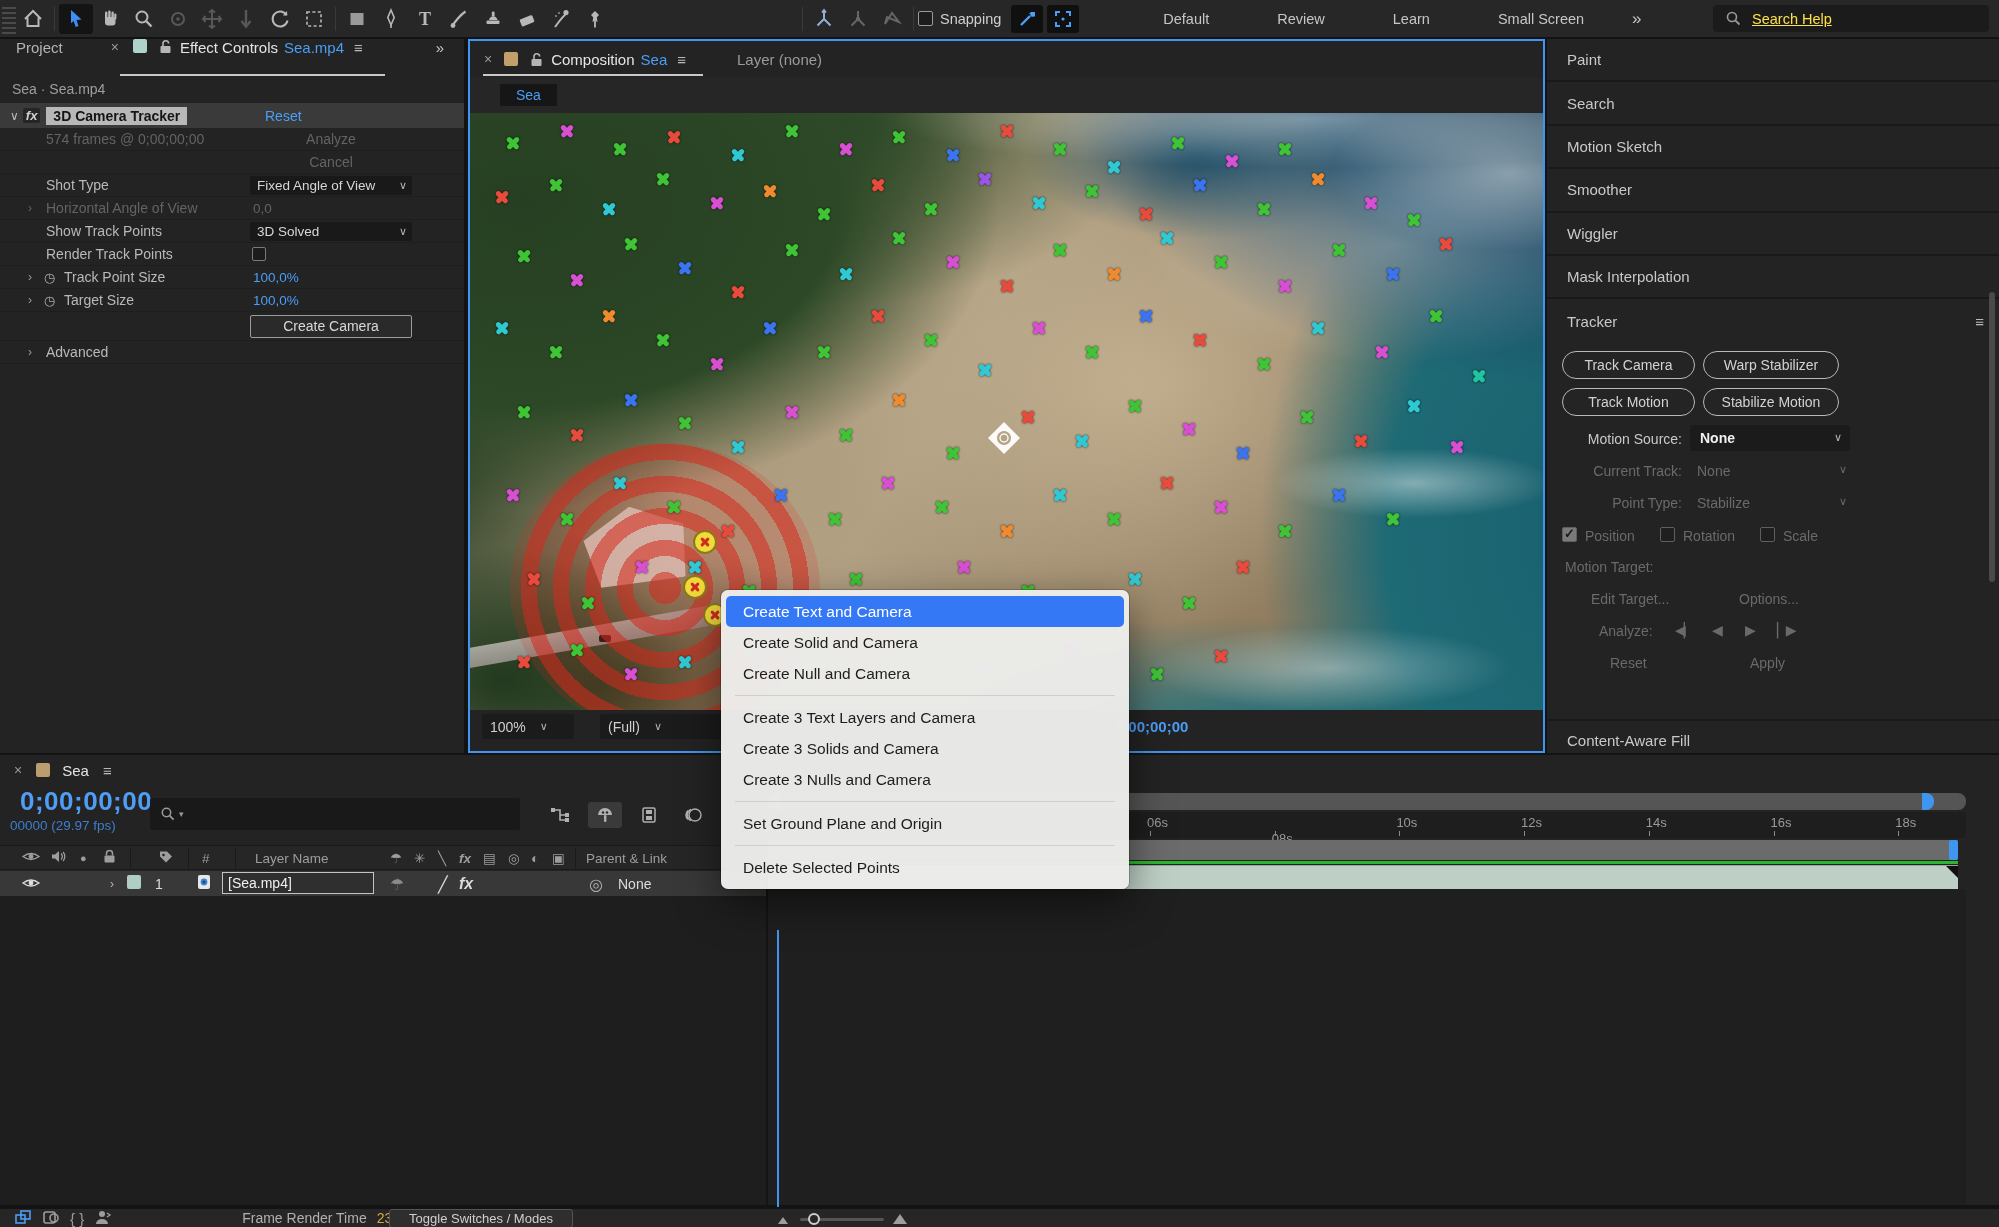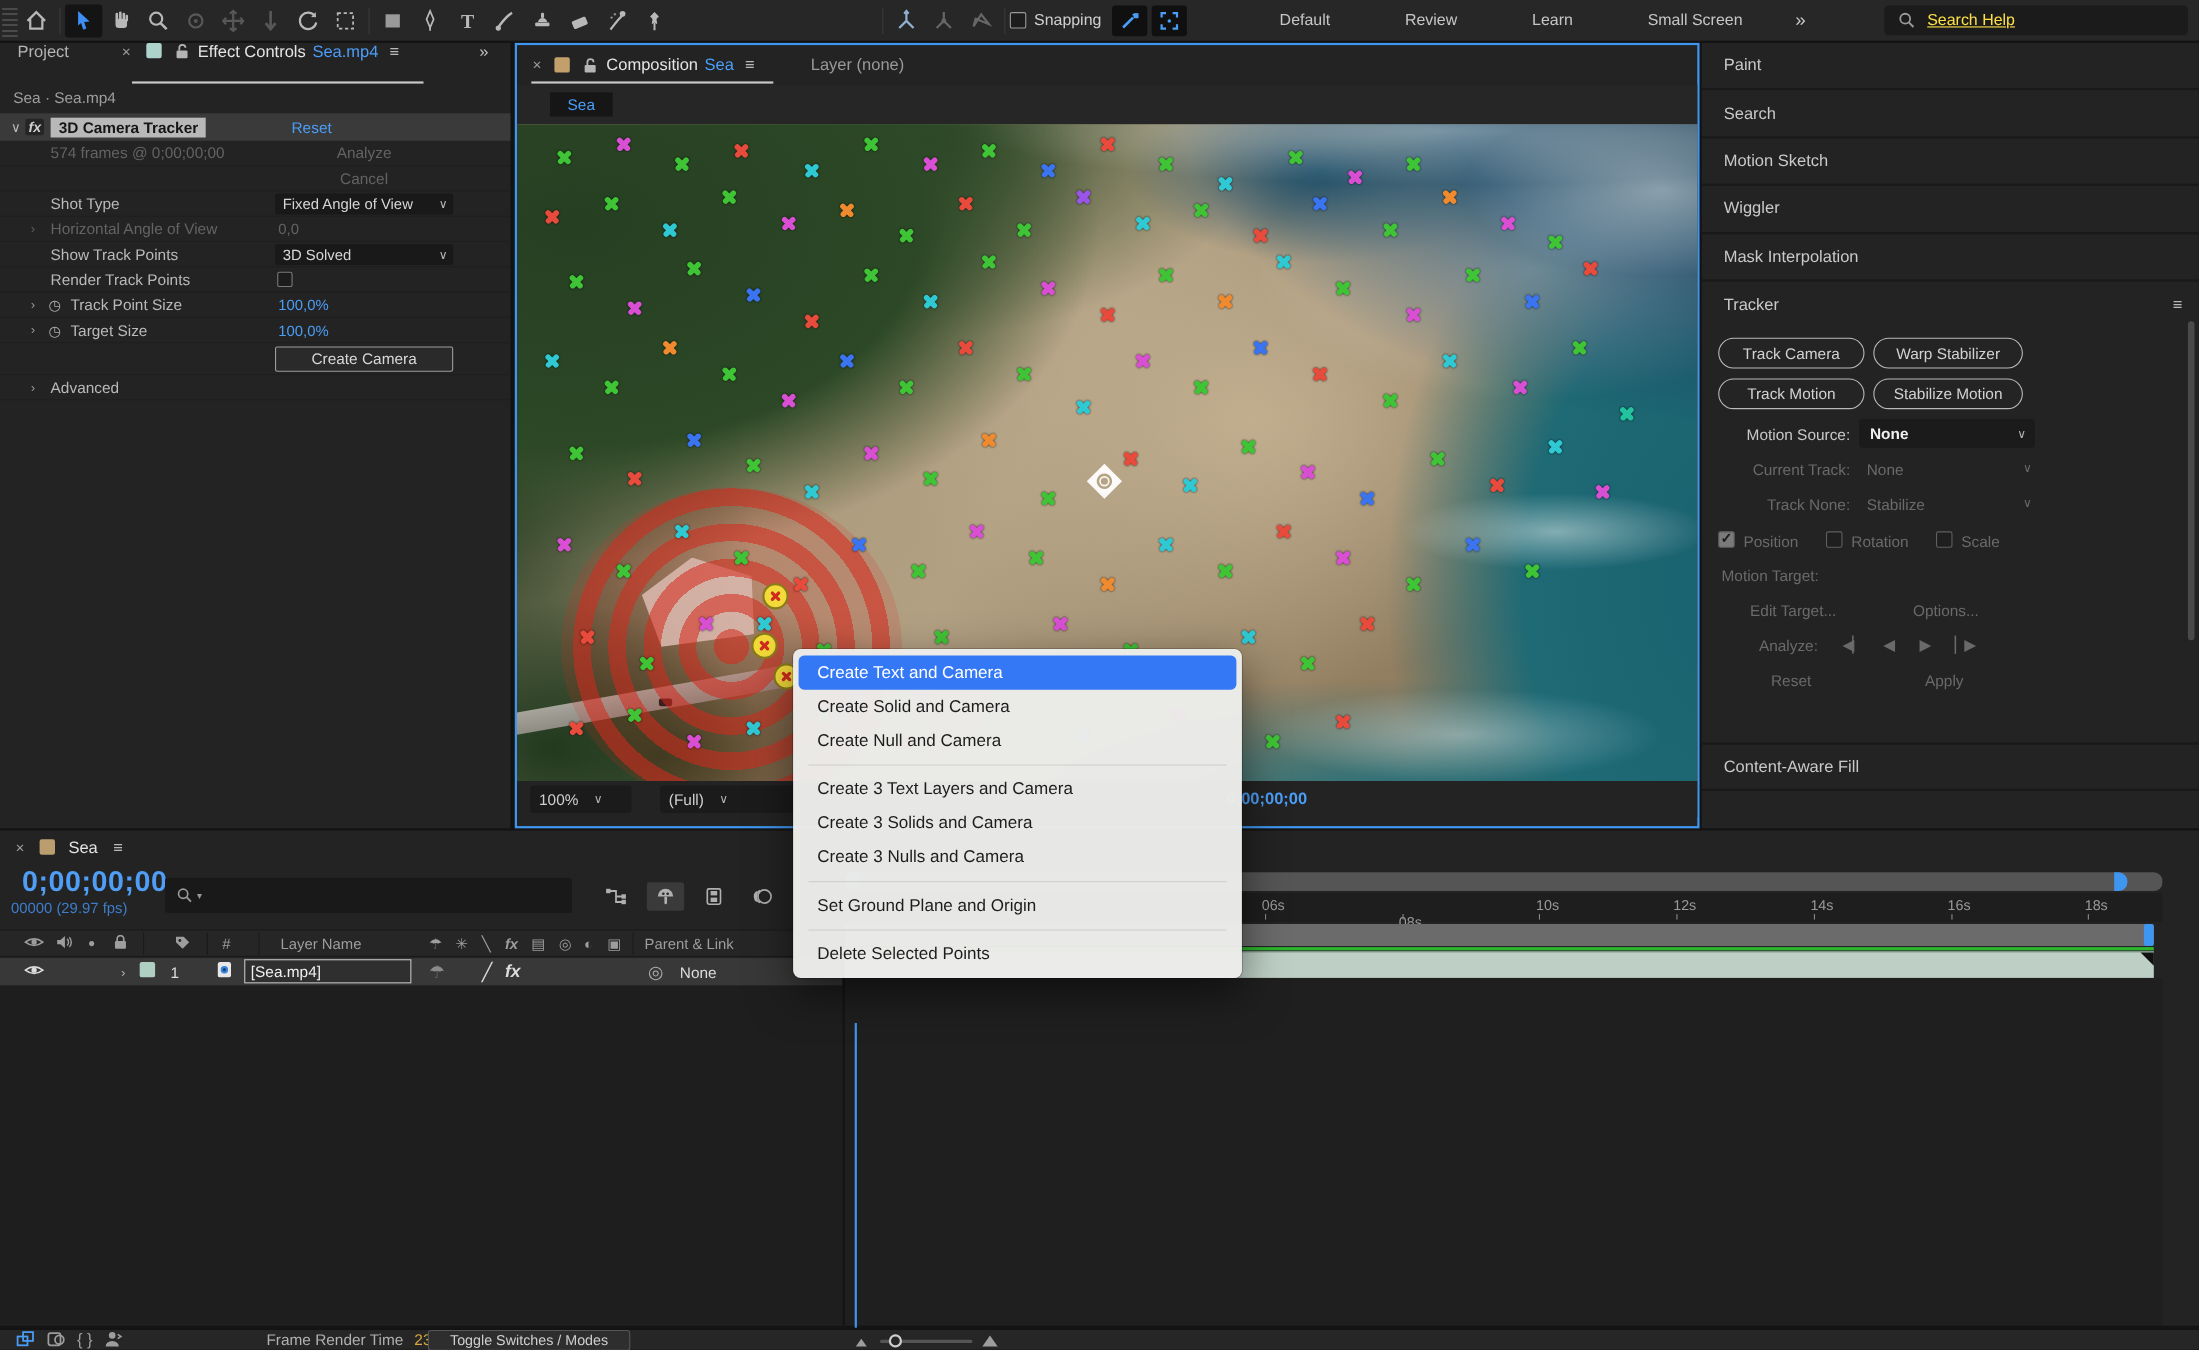--- a/index.html
+++ b/index.html
@@ -617,20 +617,23 @@
       <div class="rp-row">
         <span class="rp-title">Paint</span>
       </div>
       <div class="rp-row">
         <span class="rp-title">Search</span>
       </div>
       <div class="rp-row">
         <span class="rp-title">Motion Sketch</span>
       </div>
       <div class="rp-row">
+        <span class="rp-title">Smoother</span>
+      </div>
+      <div class="rp-row">
         <span class="rp-title">Wiggler</span>
       </div>
       <div class="rp-row">
         <span class="rp-title">Mask Interpolation</span>
       </div>
     </div>
   <div class="rp-row" style="border-bottom:none">
     <span class="rp-title">Tracker</span>
     <span class="hamb" style="margin-left:auto; margin-right:16px">≡</span>
   </div>
@@ -643,21 +646,21 @@
     <span class="rp-label" style="left:0; top:88px; width:135px">Motion Source:</span>
     <div class="rp-dd" style="left:143px; top:82px; width:160px">
       <span>None</span>
         <span class="dd-ch">∨</span>
     </div>
 
     <span class="dimtxt" style="left:0; top:120px; width:135px; text-align:right">Current Track:</span>
     <span class="dimtxt" style="left:150px; top:120px">None</span>
     <span class="dimtxt" style="left:292px; top:120px; font-size:11px">∨</span>
 
-    <span class="dimtxt" style="left:0; top:152px; width:135px; text-align:right">Track None:</span>
+    <span class="dimtxt" style="left:0; top:152px; width:135px; text-align:right">Point Type:</span>
     <span class="dimtxt" style="left:150px; top:152px">Stabilize</span>
     <span class="dimtxt" style="left:292px; top:152px; font-size:11px">∨</span>
 
     <div class="rp-cb checked" style="left:15px; top:184px"></div>
     <span class="dimtxt" style="left:38px; top:185px">Position</span>
     <div class="rp-cb" style="left:113px; top:184px"></div>
     <span class="dimtxt" style="left:136px; top:185px">Rotation</span>
     <div class="rp-cb" style="left:213px; top:184px"></div>
     <span class="dimtxt" style="left:236px; top:185px">Scale</span>
 

